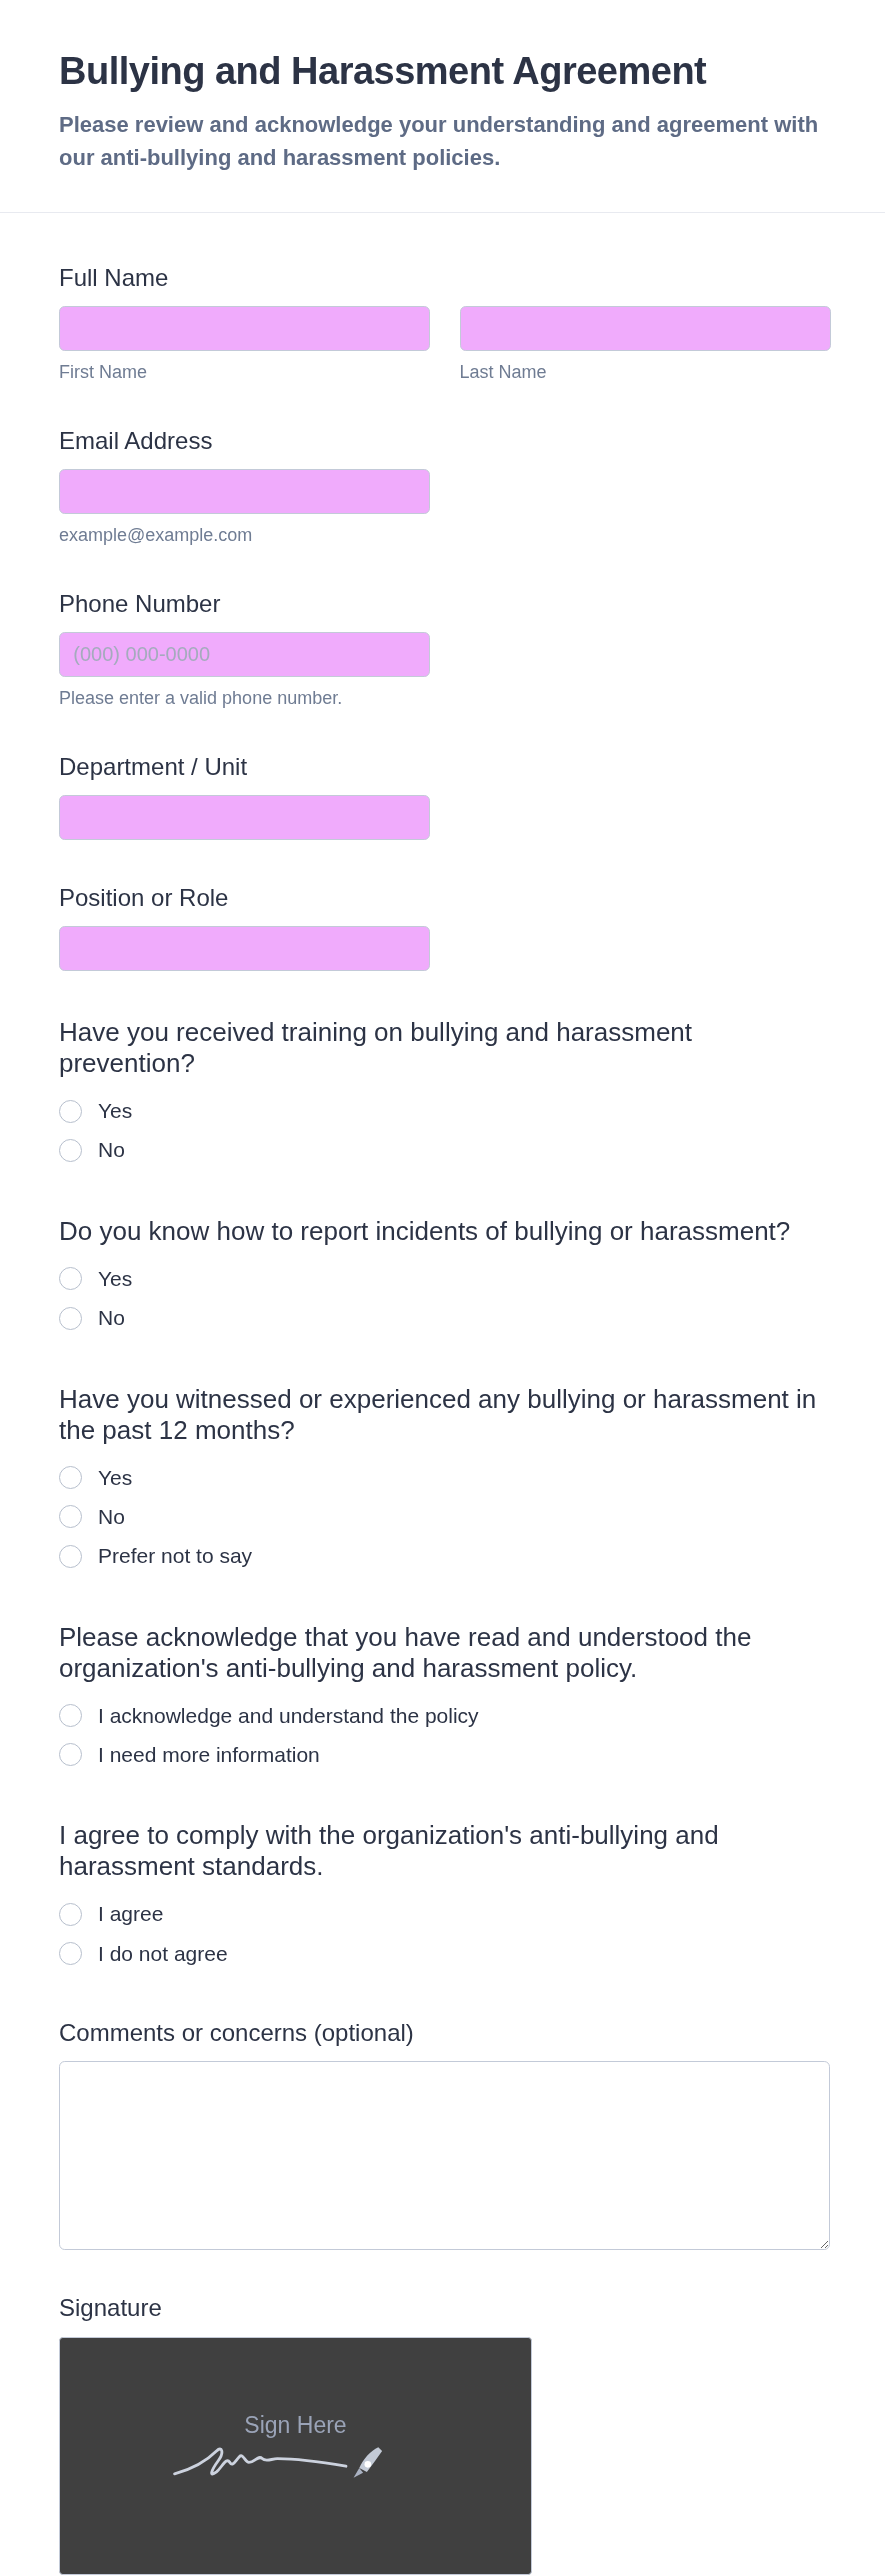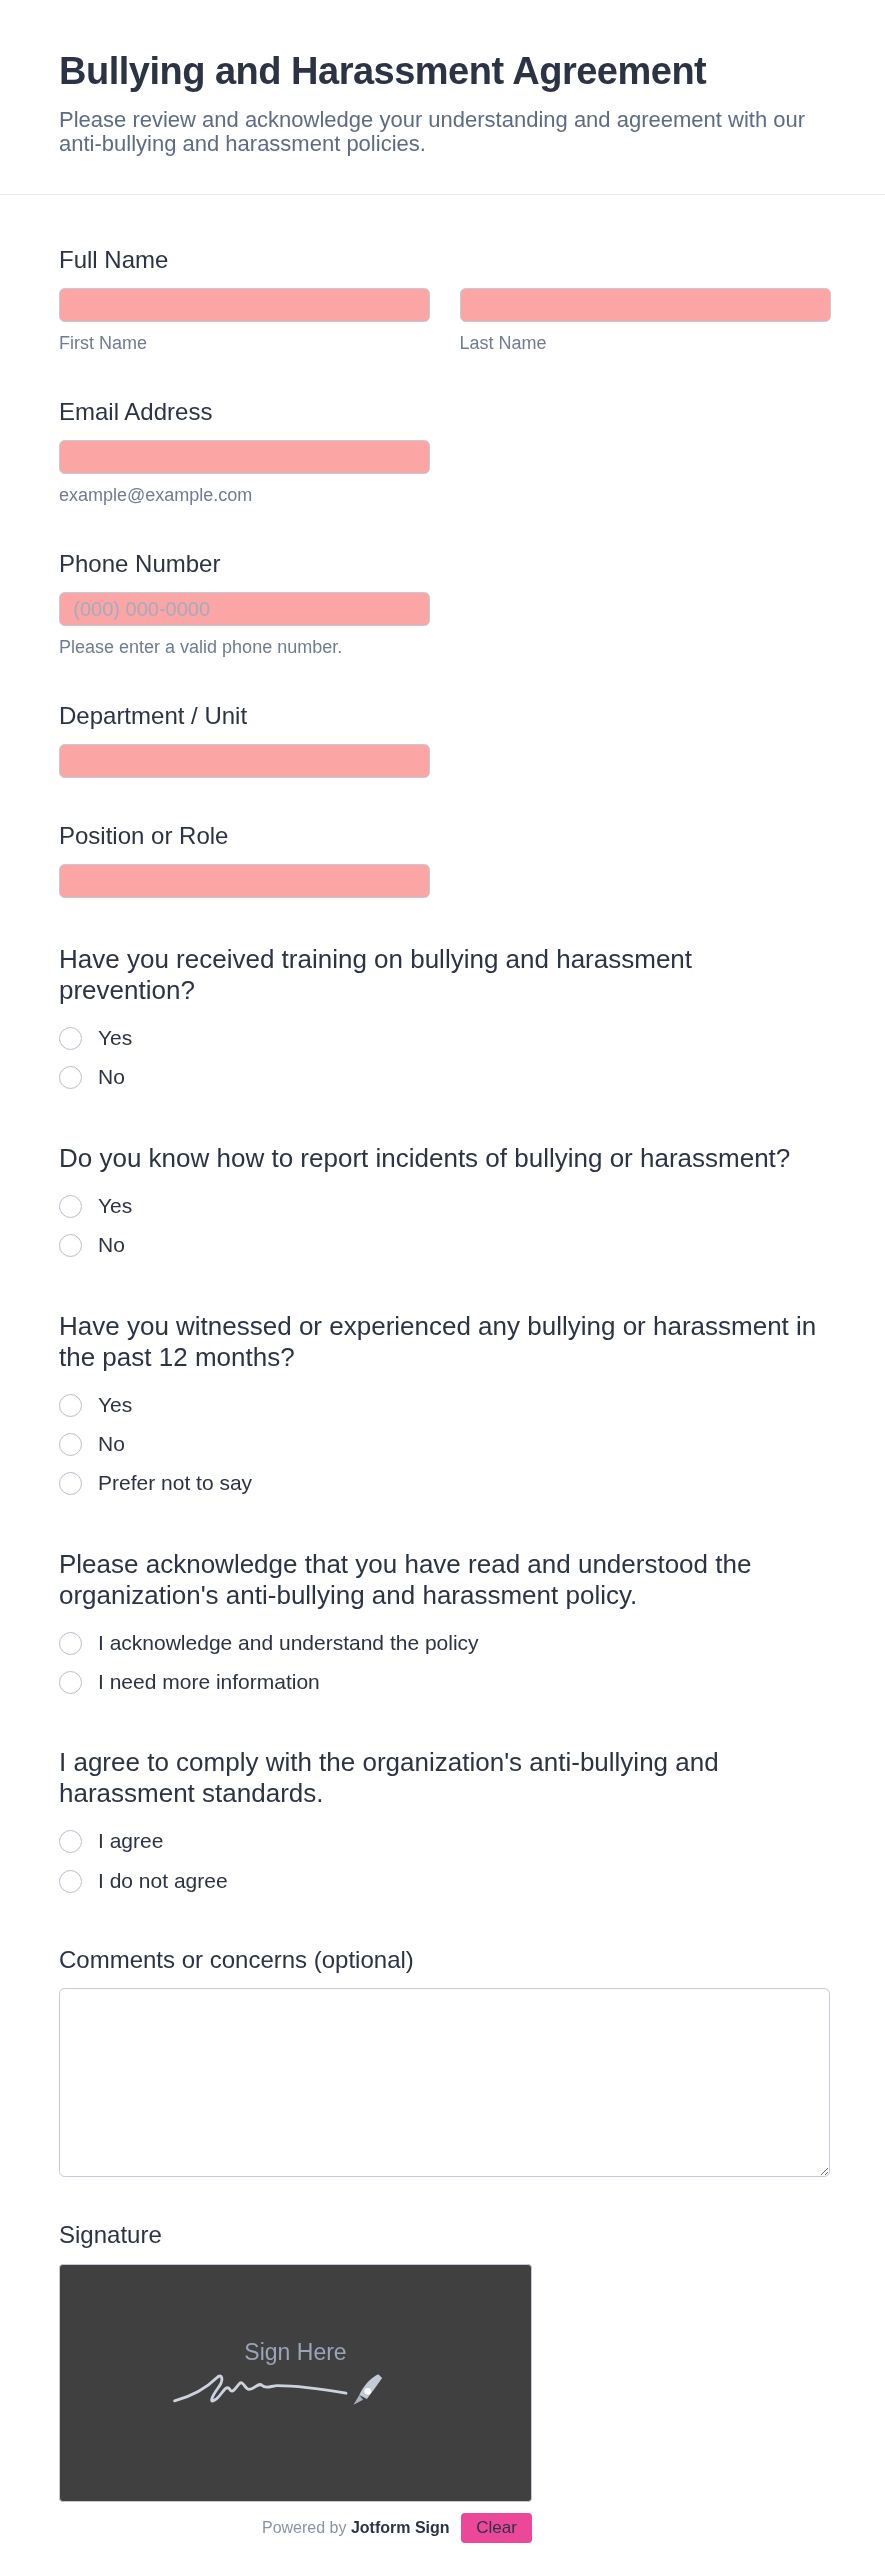--- a/index.html
+++ b/index.html
@@ -16,24 +16,24 @@
   .form-header { padding: 50px 59px 38px 59px; }
   .form-title {
     font-size: 38px;
     font-weight: 700;
     color: #2c3345;
     letter-spacing: -0.5px;
     margin-bottom: 15.2px;
   }
   .form-subtitle {
     font-size: 22px;
-    line-height: 24px;
+    line-height: 33px;
     color: #5e6b85;
     max-width: 762px;
-    font-weight: 400;
+    font-weight: 700;
   }
   .divider {
     border: none;
     border-top: 1.9px solid #e8eaf0;
     width: 100%;
   }
 
   
   .form-body { padding: 51px 59px 0 59px; }
 
@@ -41,24 +41,24 @@
   .field-label {
     display: block;
     font-size: 24px;
     font-weight: 500;
     color: #2c3345;
     margin-bottom: 14.3px;
   }
   .text-input {
     display: block;
     width: 371px;
-    height: 34px;
+    height: 45px;
     border: 1.9px solid #c3cad8;
     border-radius: 5.7px;
-    background: #fca5a5;
+    background: #f0abfc;
     font-family: "Liberation Sans", sans-serif;
     font-size: 20px;
     color: #2c3345;
     padding: 0 13.3px;
     outline: none;
   }
   .text-input::placeholder { color: #a4abbd; }
   .name-row { display: flex; gap: 29.5px; }
   .name-col { width: 371px; }
   .sublabel {
@@ -74,21 +74,21 @@
   .question-label {
     font-size: 26px;
     font-weight: 500;
     line-height: 31px;
     color: #2c3345;
     max-width: 781px;
     margin-bottom: 12.4px;
   }
   .option {
     display: flex;
-    align-items: flex-end;
+    align-items: center;
     gap: 16px;
     padding: 7.6px 0;
     cursor: pointer;
     width: max-content;
   }
   .radio-circle {
     width: 23px;
     height: 23px;
     flex: 0 0 23px;
     border-radius: 50%;

